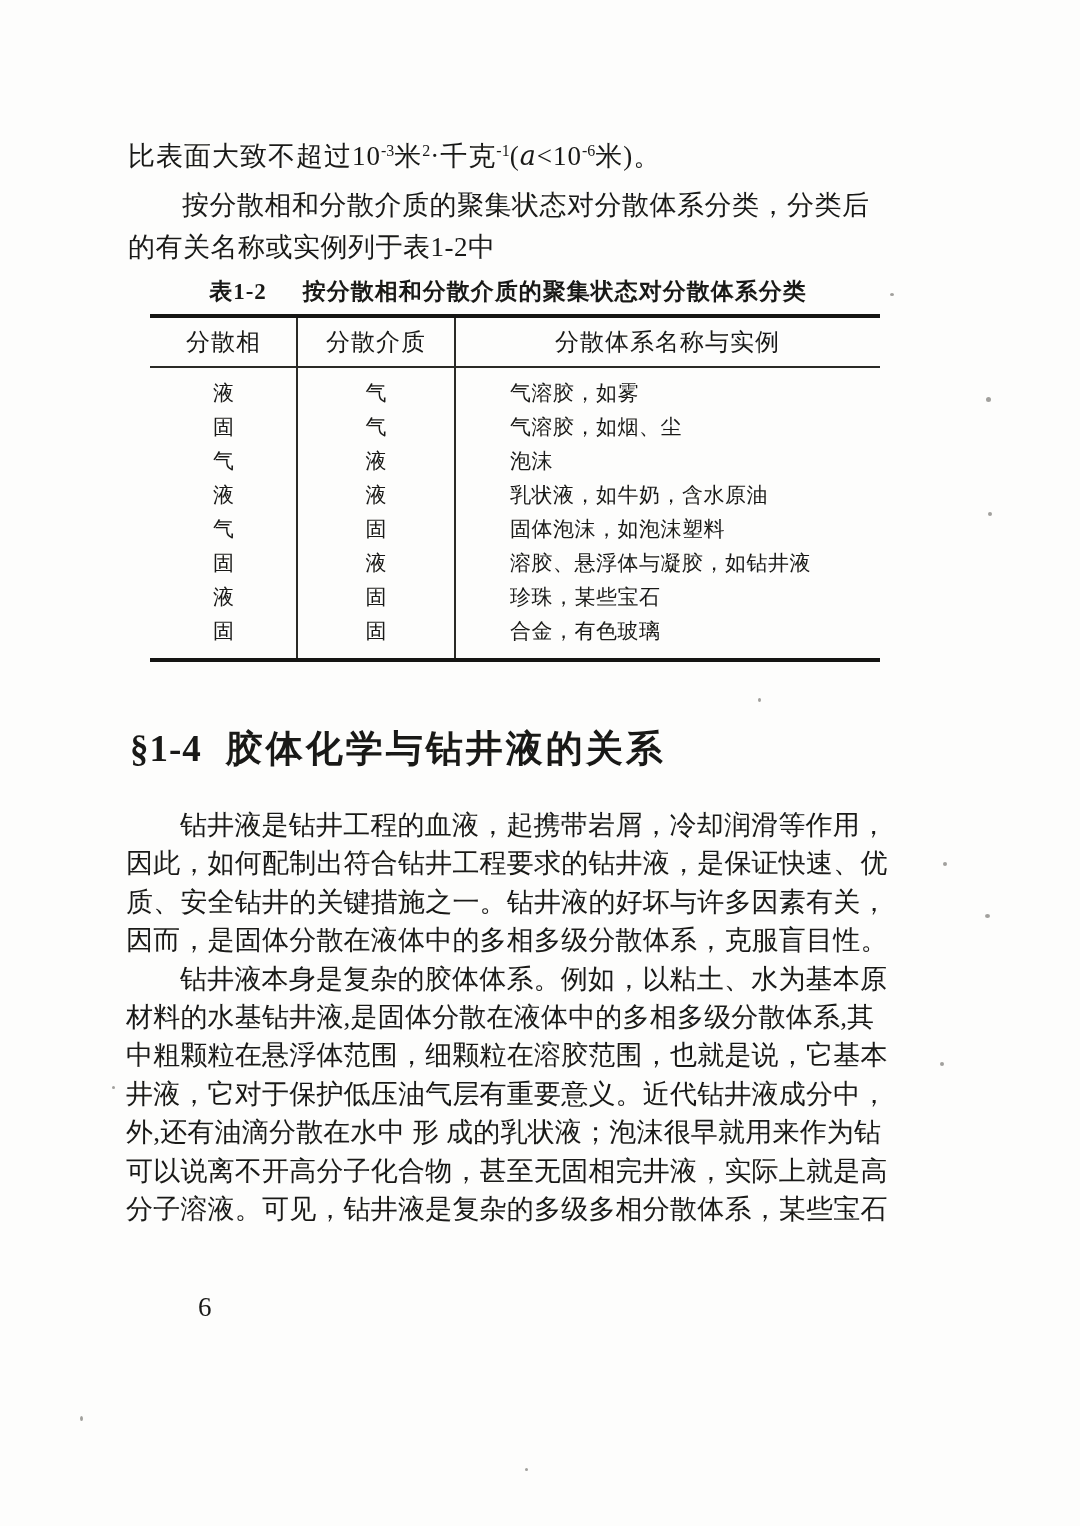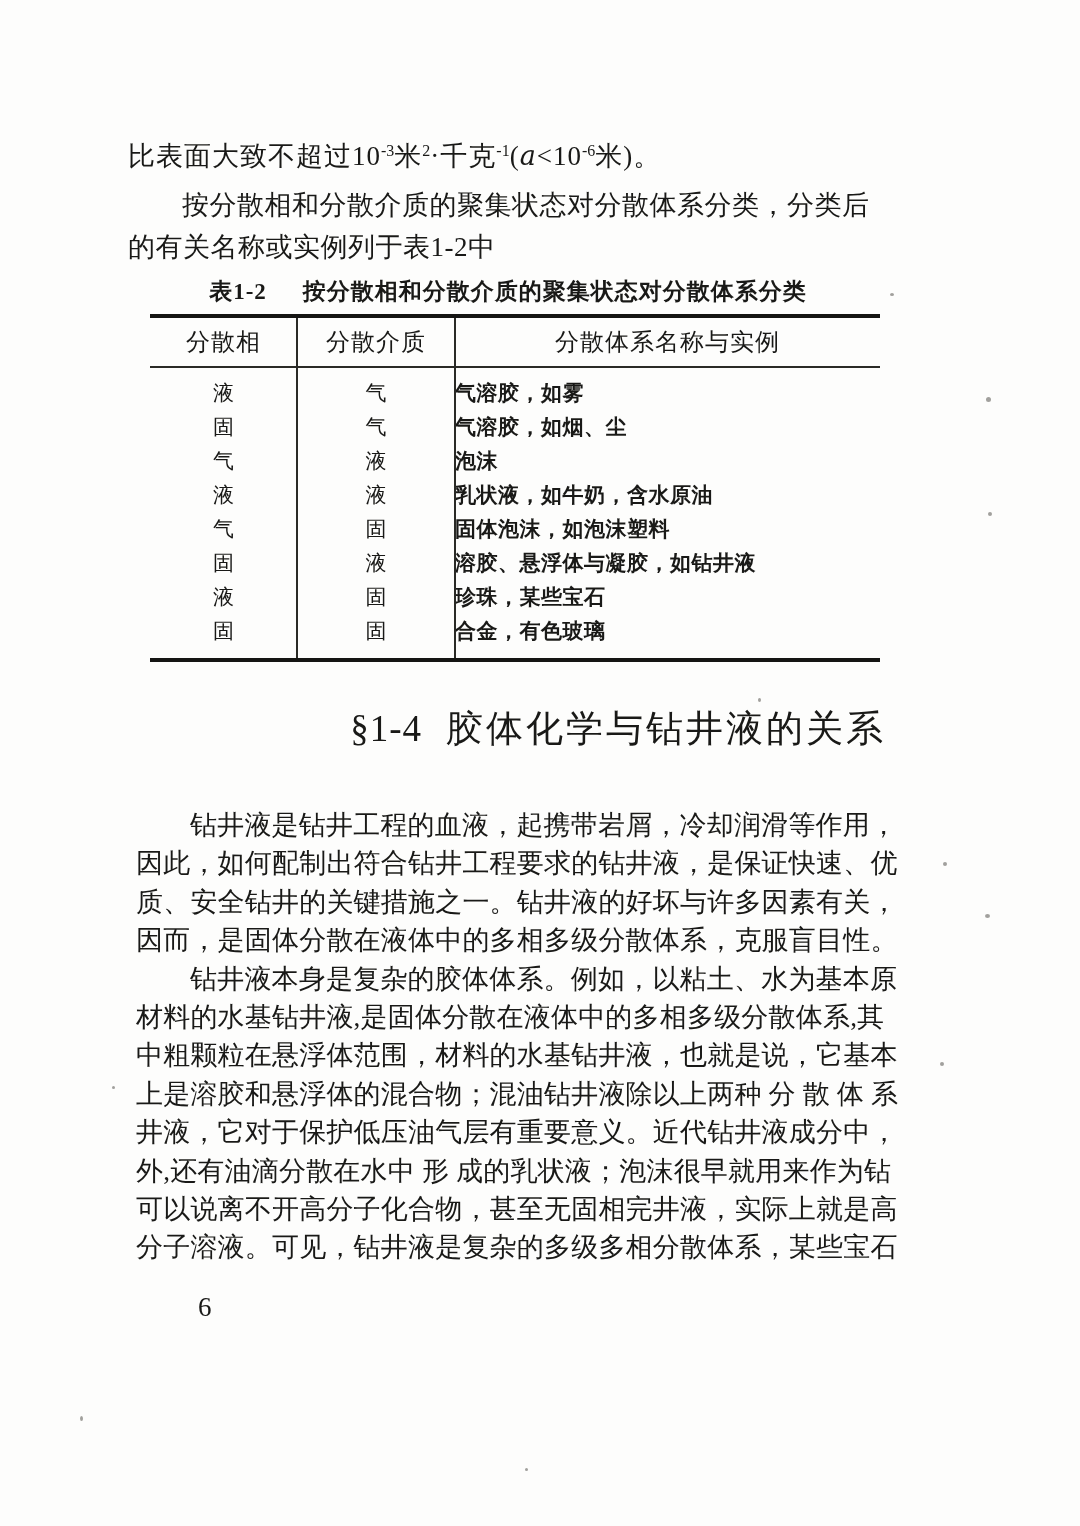--- a/index.html
+++ b/index.html
@@ -55,32 +55,32 @@
     font-size: 24px;
   }
   .tbl-header .th { text-align: center; letter-spacing: 1px; }
   .tbl-body { padding-top: 8px; }
   .tbl-row {
     display: grid; grid-template-columns: 147px 158px 1fr;
     height: 34px; align-items: center;
     font-size: 21px;
   }
   .tbl-row .cell-center { text-align: center; }
-  .tbl-row .cell-example { white-space: nowrap; letter-spacing: 0.5px; font-weight: bold; }
+  .tbl-row .cell-example { padding-left: 55px; white-space: nowrap; letter-spacing: 0.5px; }
 
   
   .section-heading {
-    position: absolute; left: 130px; top: 704px; width: 756px;
-    text-align: right; font-weight: normal; font-size: 37px;
+    position: absolute; left: 130px; top: 724px; width: 756px;
+    text-align: left; font-weight: bold; font-size: 37px;
     letter-spacing: 3px; white-space: nowrap;
   }
   .section-heading .sec-num { margin-right: 24px; letter-spacing: 1px; }
 
   
-  .body-text { position: absolute; left: 136px; top: 806px; width: 764px; }
+  .body-text { position: absolute; left: 126px; top: 806px; width: 764px; }
   .body-text .line { line-height: 38.4px; letter-spacing: 0.2px; }
 
   
   .page-number {
     position: absolute; left: 198px; top: 1292px;
     font-size: 27px;
   }
 
   
   .speck { position: absolute; background: #55534e; border-radius: 50%; opacity: 0.55; }
@@ -161,22 +161,21 @@
     <span class="sec-num">§1-4</span><span>胶体化学与钻井液的关系</span>
   </div>
 
   <div class="body-text">
     <div class="line indent">钻井液是钻井工程的血液，起携带岩屑，冷却润滑等作用，</div>
     <div class="line">因此，如何配制出符合钻井工程要求的钻井液，是保证快速、优</div>
     <div class="line">质、安全钻井的关键措施之一。钻井液的好坏与许多因素有关，</div>
     <div class="line">因而，是固体分散在液体中的多相多级分散体系，克服盲目性。</div>
     <div class="line indent">钻井液本身是复杂的胶体体系。例如，以粘土、水为基本原</div>
     <div class="line">材料的水基钻井液,是固体分散在液体中的多相多级分散体系,其</div>
-    <div class="line">中粗颗粒在悬浮体范围，材料的水基钻井液，也就是说，它基本</div>
-    <div class="line">上是溶胶和悬浮体的混合物；混油钻井液除以上两种 分 散 体 系</div>
+    <div class="line">中粗颗粒在悬浮体范围，细颗粒在溶胶范围，也就是说，它基本</div>
     <div class="line">井液，它对于保护低压油气层有重要意义。近代钻井液成分中，</div>
     <div class="line">外,还有油滴分散在水中 形 成的乳状液；泡沫很早就用来作为钻</div>
     <div class="line">可以说离不开高分子化合物，甚至无固相完井液，实际上就是高</div>
     <div class="line">分子溶液。可见，钻井液是复杂的多级多相分散体系，某些宝石</div>
   </div>
 
   <div class="page-number">6</div>
 
   <div class="speck" style="left:986px; top:397px; width:5px; height:5px;"></div>
   <div class="speck" style="left:988px; top:512px; width:4px; height:4px;"></div>

